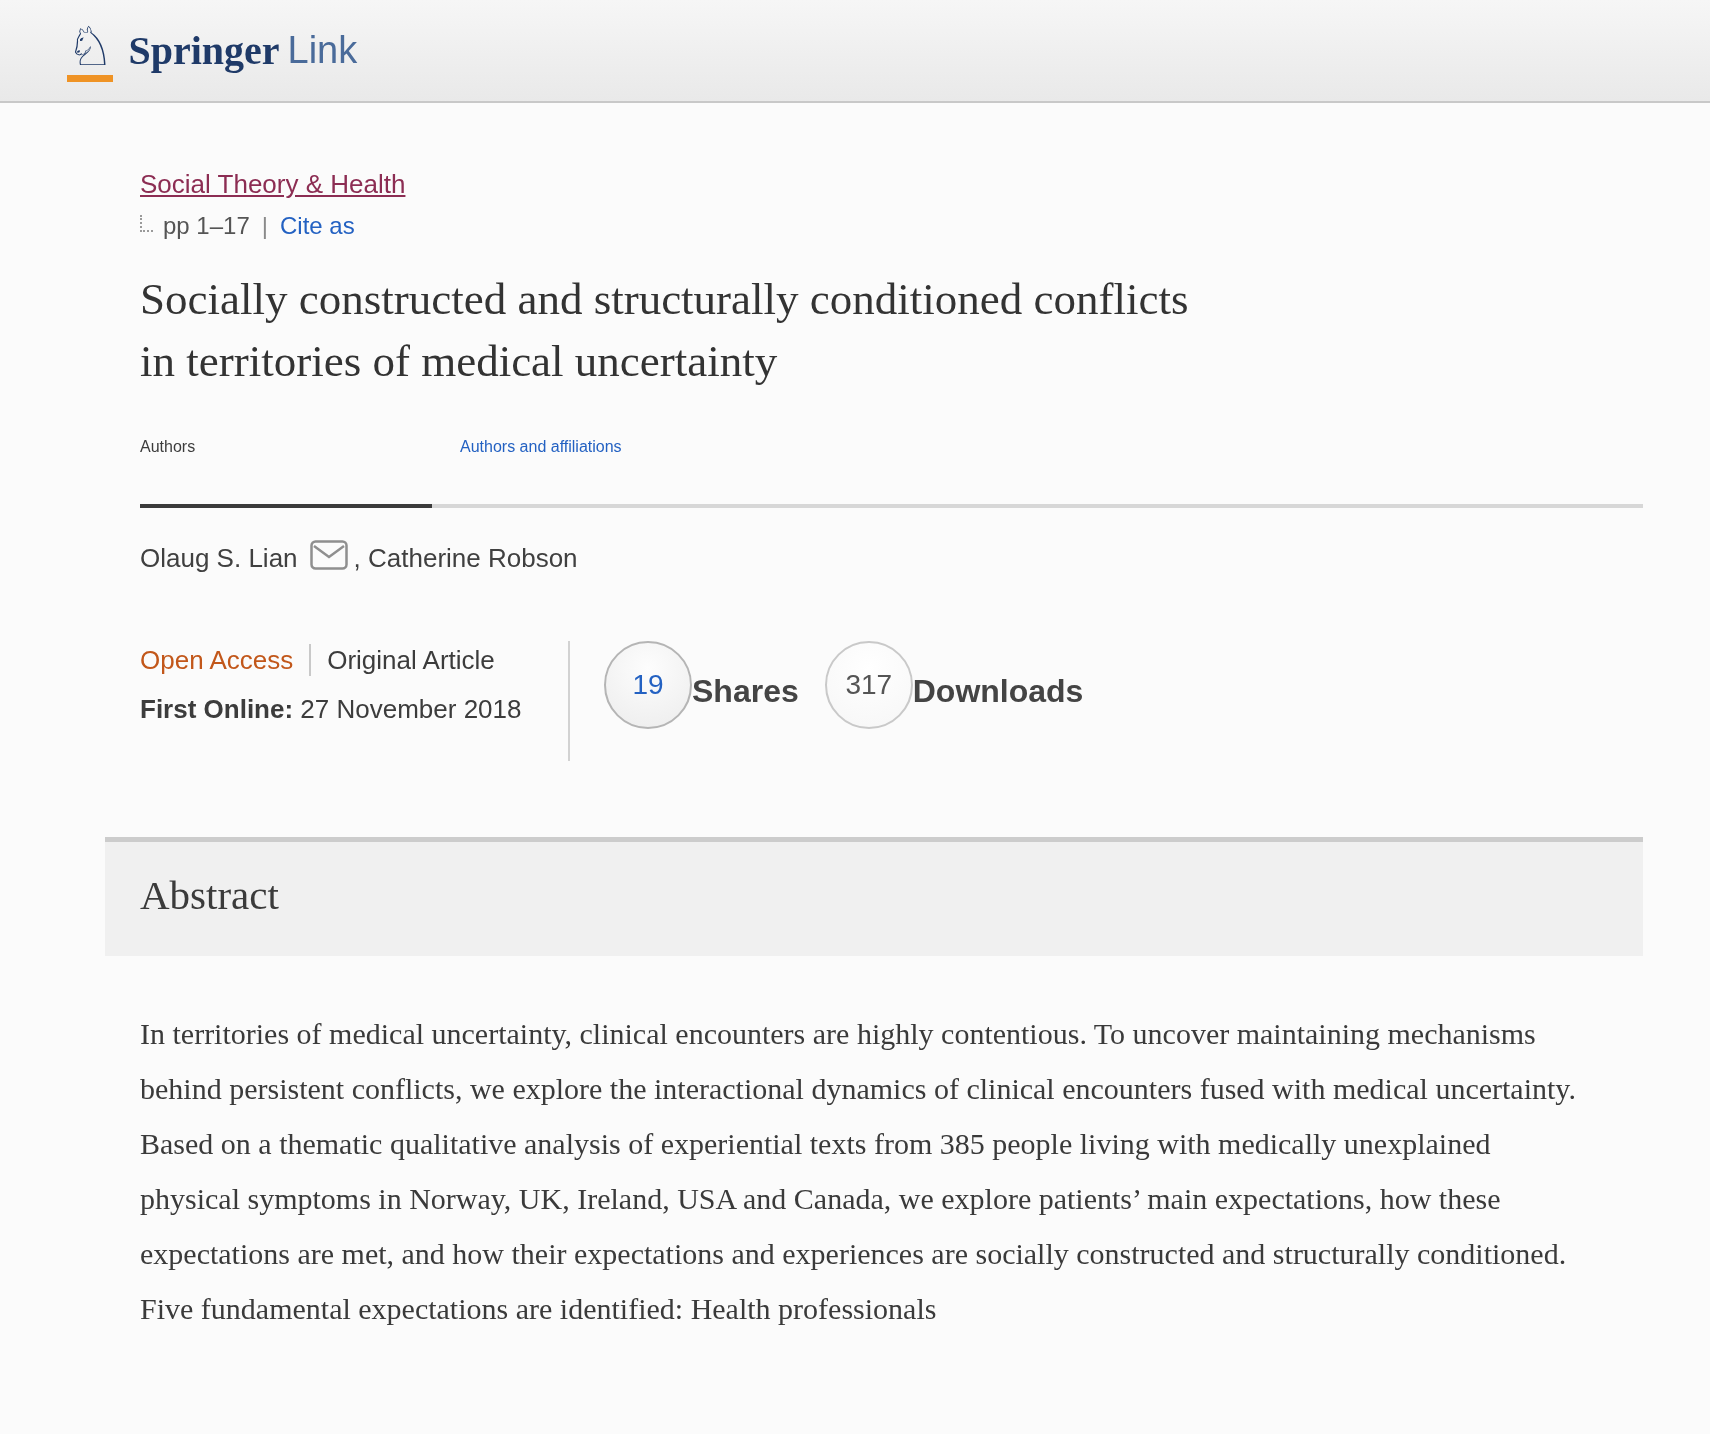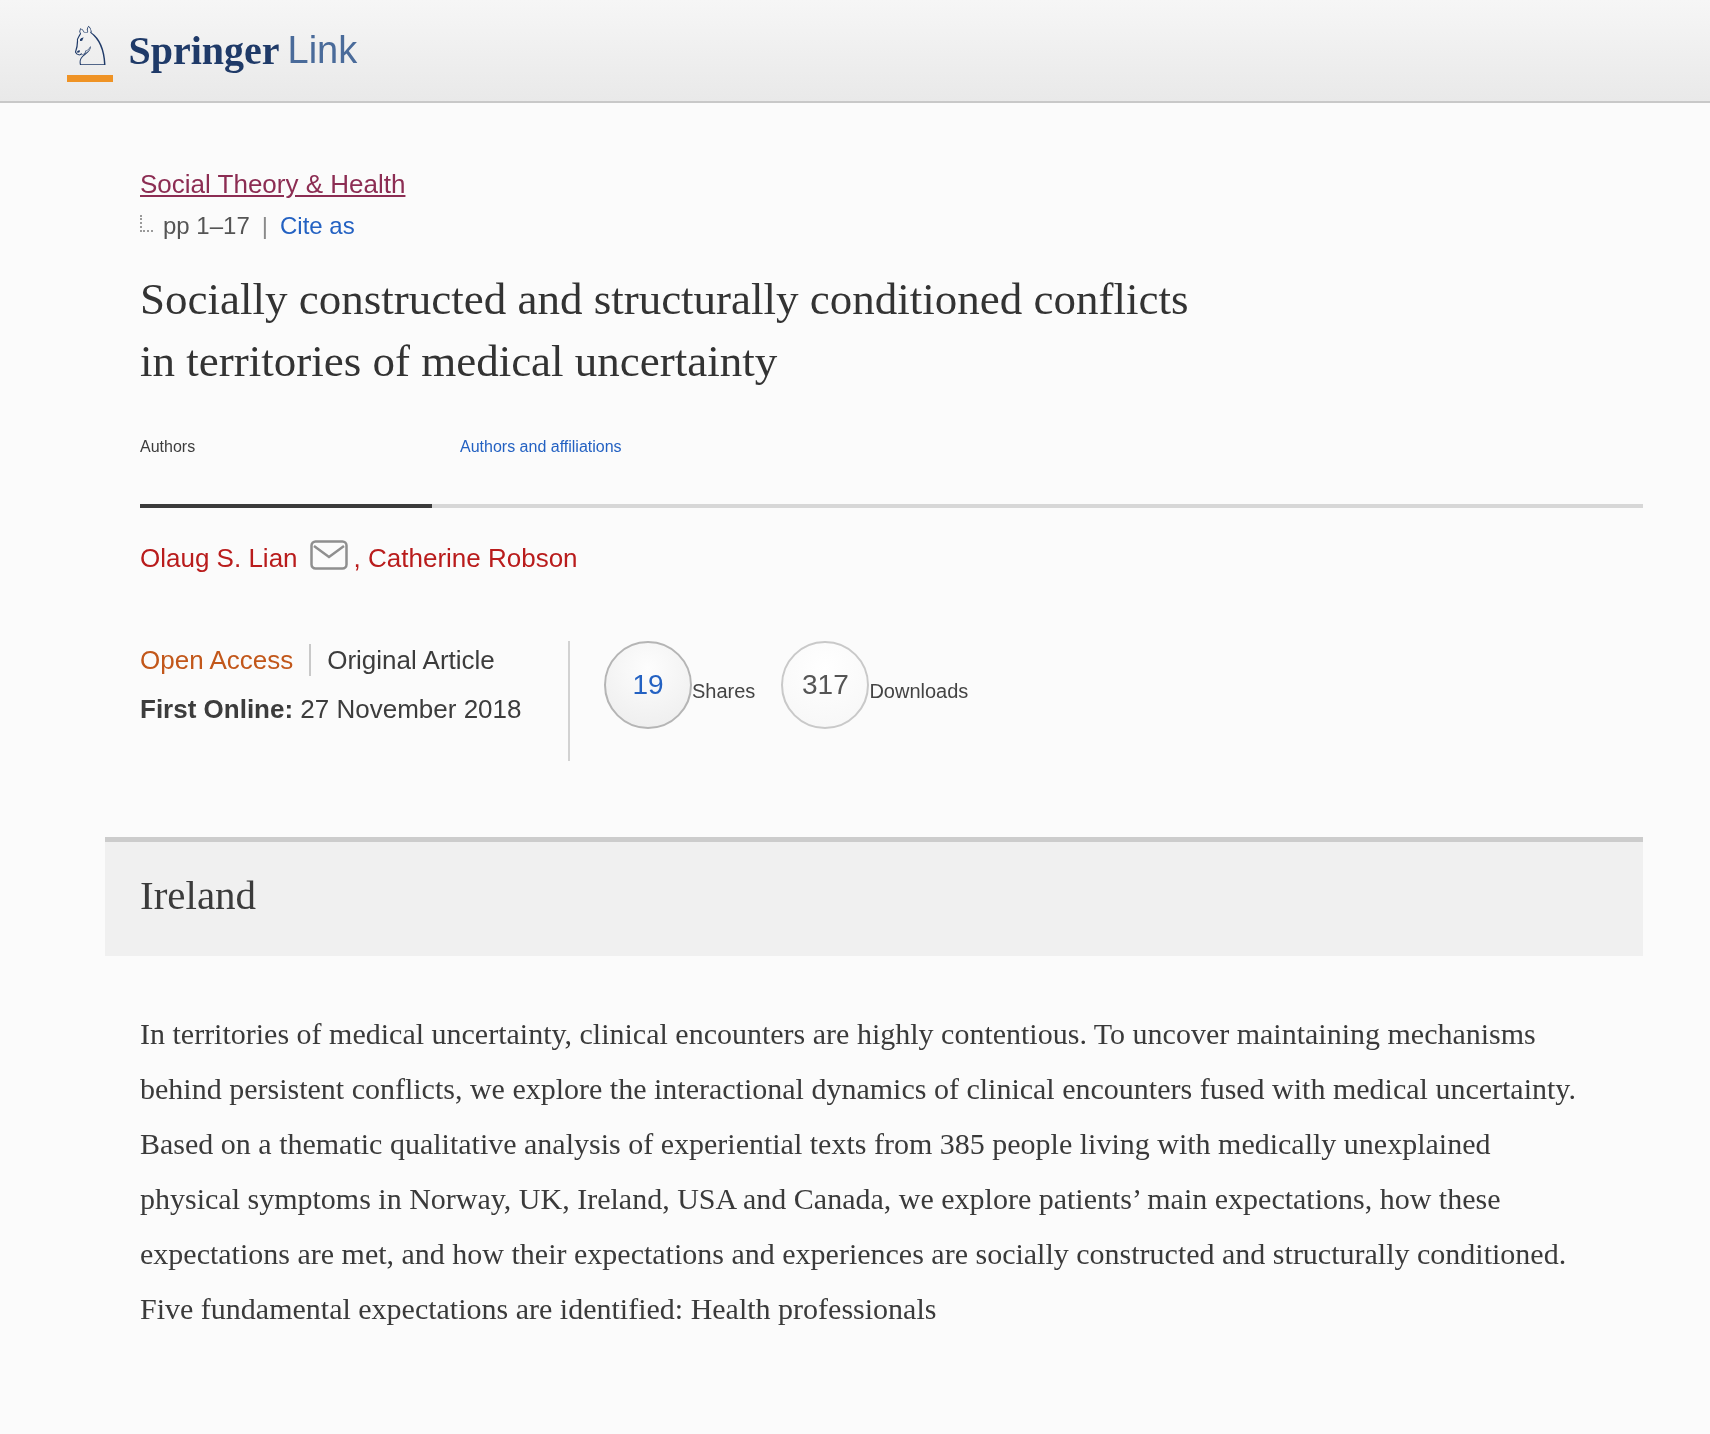--- a/index.html
+++ b/index.html
@@ -65,21 +65,21 @@
   .tab-authors {
     width: 292px; color: #3c3c3c;
     border-bottom: 4px solid #3b3b3b; cursor: pointer;
   }
   .tab-affiliations {
     flex: 1; padding-left: 28px; color: var(--linkblue);
     border-bottom: 4px solid #d7d7d7; cursor: pointer;
   }
 
   
-  .authors-line { margin-top: 32px; font-size: 26px; color: #b91c1c; display: flex; align-items: center; }
+  .authors-line { margin-top: 32px; font-size: 26px; color: #404040; display: flex; align-items: center; }
   .email-icon { margin: 0 6px 0 12px; cursor: pointer; display: inline-block; }
 
   
   .meta-row { margin-top: 64px; display: flex; align-items: flex-start; }
   .meta-left { width: 428px; padding-top: 3px; }
   .meta-line1 { font-size: 26px; display: flex; align-items: flex-end; }
   .open-access { color: var(--openaccess); cursor: pointer; }
   .meta-sep { display: inline-block; width: 0; height: 32px; border-left: 2px solid #c9c9c9; margin: 0 16px; }
   .article-type { color: #3c3c3c; }
   .meta-line2 { margin-top: 18px; font-size: 26px; color: #3c3c3c; }
@@ -93,21 +93,21 @@
     font-size: 28px;
   }
   .metric-circle.shares {
     border: 2px solid #b5b5b5; color: var(--linkblue);
     background: radial-gradient(circle at 50% 30%, #fdfdfd, #ececec);
   }
   .metric-circle.downloads {
     border: 2px solid #c9c9c9; color: #555;
     background: radial-gradient(circle at 50% 30%, #ffffff, #f6f6f6);
   }
-  .metric-label { margin-top: 12px; font-size: 20px; color: #444; }
+  .metric-label { margin-top: 12px; font-size: 32px; color: #444; font-weight: bold; }
 
   
   .abstract-band {
     margin-top: 76px; margin-left: 105px; width: 1538px;
     background: #f0f0f0; border-top: 5px solid #cccccc;
     padding: 31px 0 38px 35px;
   }
   .abstract-heading {
     font-family: "Liberation Serif", serif;
     font-weight: 400; font-size: 41px; line-height: 45px; color: #3b3b3b;
@@ -190,19 +190,19 @@
         <div class="metric">
           <div class="metric-circle downloads">317</div>
           <div class="metric-label">Downloads</div>
         </div>
       </div>
     </div>
 
   </div>
 
   <div class="abstract-band">
-    <h2 class="abstract-heading">Ireland</h2>
+    <h2 class="abstract-heading">Abstract</h2>
   </div>
 
   <div class="content">
     <p class="abstract-text">In territories of medical uncertainty, clinical encounters are highly contentious. To uncover maintaining mechanisms behind persistent conflicts, we explore the interactional dynamics of clinical encounters fused with medical uncertainty. Based on a thematic qualitative analysis of experiential texts from 385 people living with medically unexplained physical symptoms in Norway, UK, Ireland, USA and Canada, we explore patients’ main expectations, how these expectations are met, and how their expectations and experiences are socially constructed and structurally conditioned. Five fundamental expectations are identified: Health professionals</p>
   </div>
 </main>
 
 </body></html>

